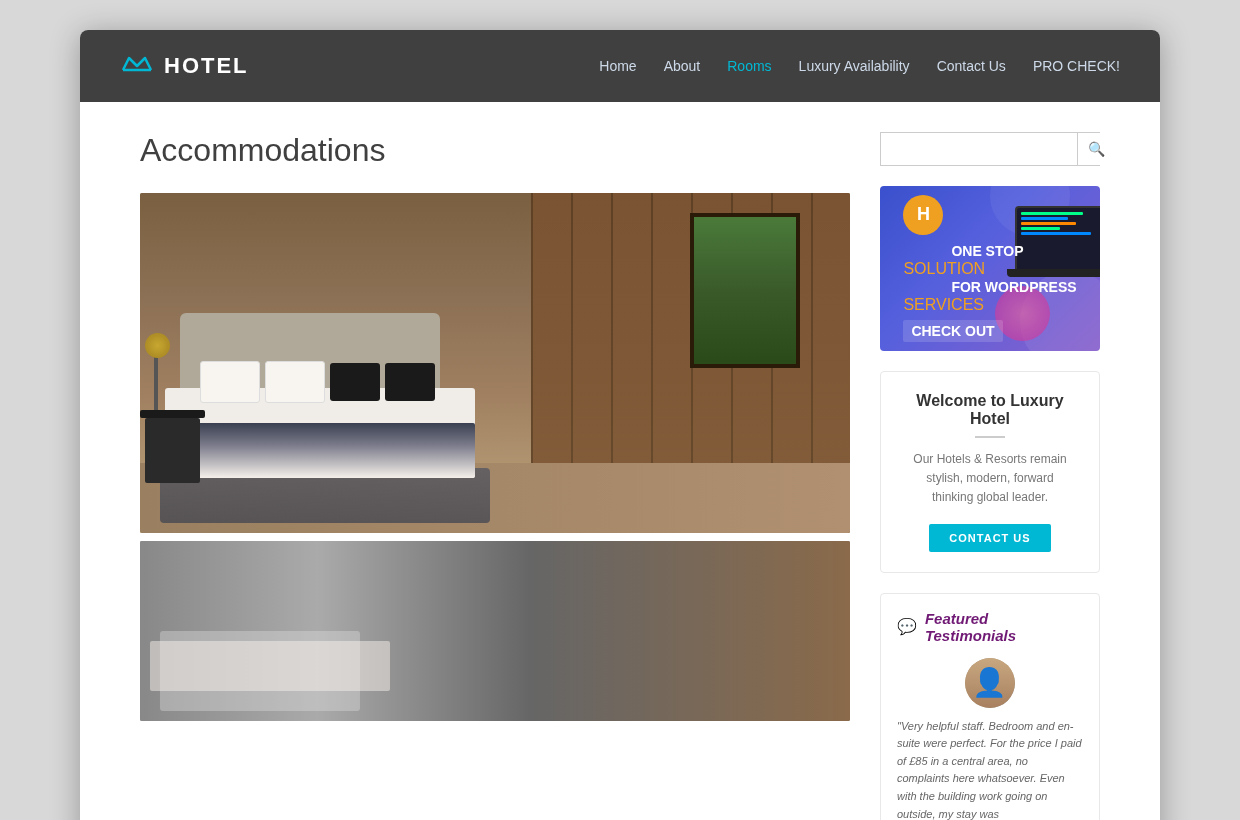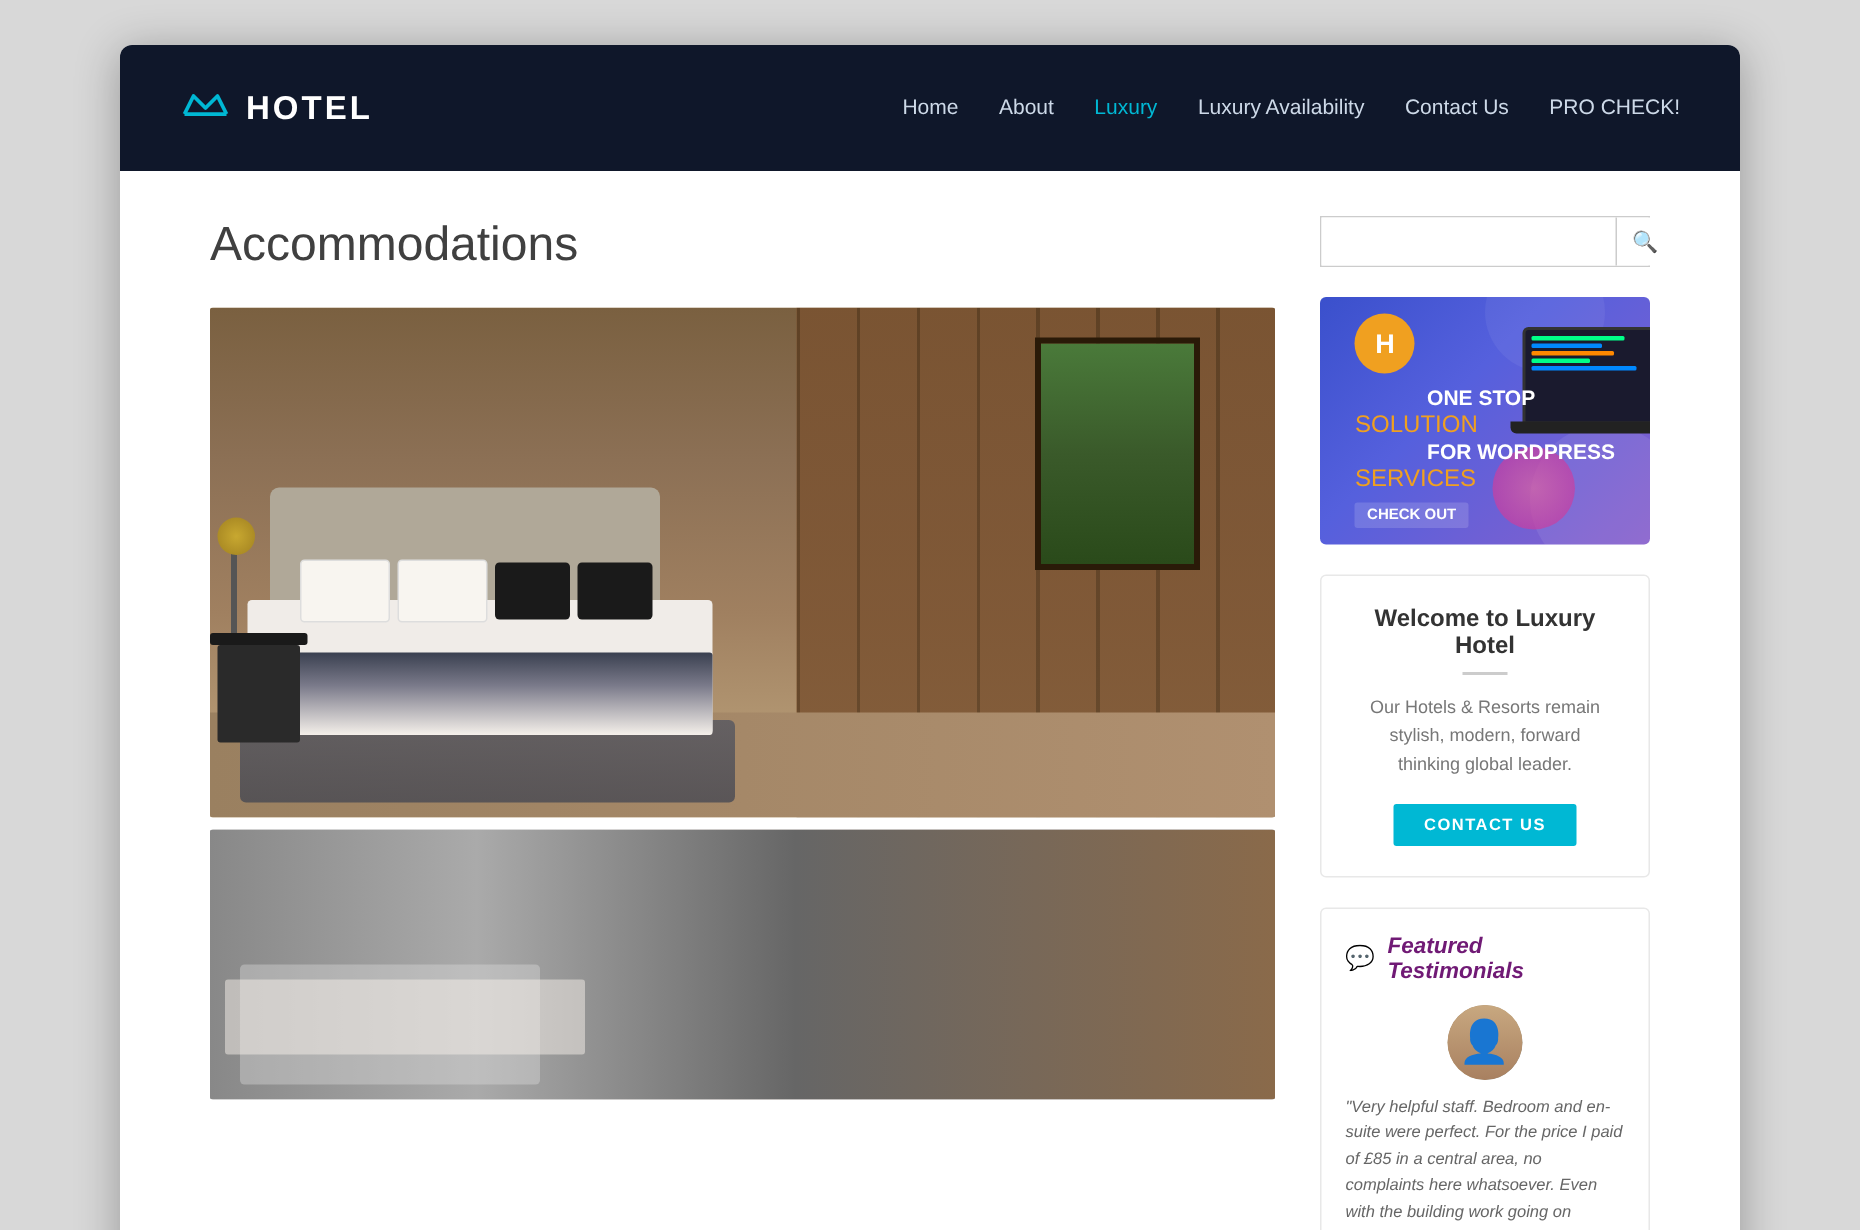--- a/index.html
+++ b/index.html
@@ -14,25 +14,25 @@
     }
     .browser-window {
       width: 1080px;
       background: #fff;
       border-radius: 8px;
       box-shadow: 0 4px 30px rgba(0,0,0,0.3);
       overflow: hidden;
     }
     
     .navbar {
-      background: #0f172a;
+      background: #404040;
       padding: 0 40px;
       display: flex;
       align-items: center;
-      height: 84px;
+      height: 72px;
     }
     .navbar-brand {
       display: flex;
       align-items: center;
       gap: 10px;
       flex: 1;
     }
     .brand-icon {
       color: #00b8d4;
       font-size: 28px;
@@ -200,21 +200,21 @@
     .ad-line2 {
       color: #f0a020;
       font-size: 16px;
       font-weight: 400;
       line-height: 1.2;
       text-transform: uppercase;
     }
     .ad-checkoutbtn {
       background: rgba(255,255,255,0.15);
       color: #fff;
-      font-size: 10px;
+      font-size: 14px;
       font-weight: bold;
       border: none;
       padding: 3px 8px;
       border-radius: 2px;
       margin-top: 6px;
       cursor: pointer;
       text-transform: uppercase;
       text-align: right;
     }
     .ad-circle-deco {
@@ -368,21 +368,21 @@
       <span class="brand-text">HOTEL</span>
     </div>
     <ul class="navbar-nav">
       <li>
         <a href="#">Home</a>
       </li>
       <li>
         <a href="#">About</a>
       </li>
       <li>
-        <a href="#" class="active">Luxury</a>
+        <a href="#" class="active">Rooms</a>
       </li>
       <li>
         <a href="#">Luxury Availability</a>
       </li>
       <li>
         <a href="#">Contact Us</a>
       </li>
       <li>
         <a href="#">PRO CHECK!</a>
       </li>

